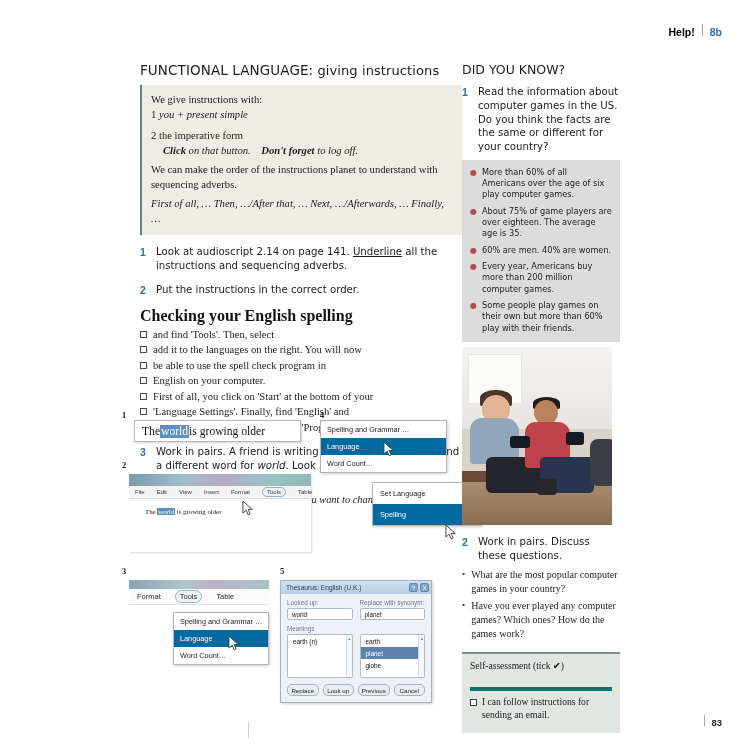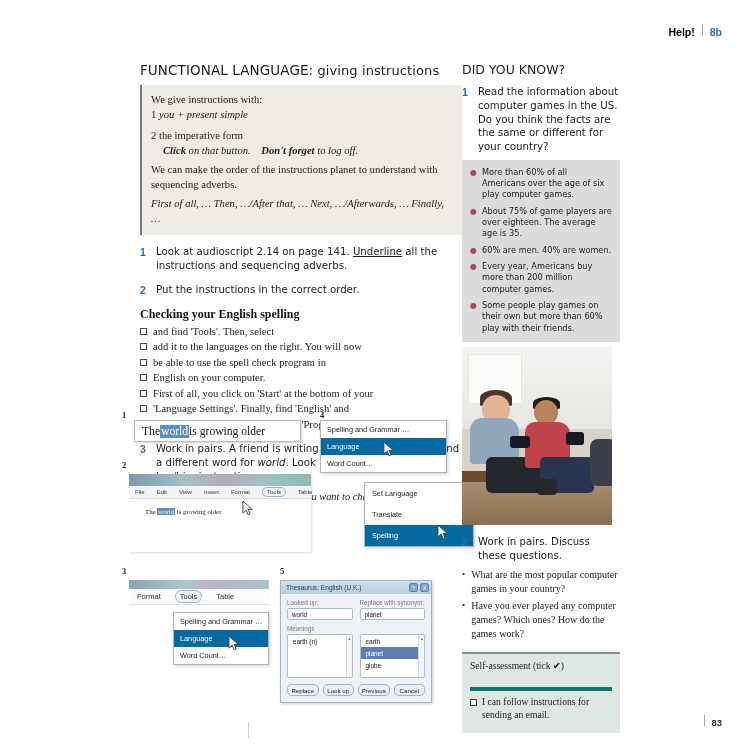--- a/index.html
+++ b/index.html
@@ -61,21 +61,21 @@
     min-width: 9px; flex-shrink: 0; line-height: 1.35;
   }
   .ex-txt {
     font-size: 10.2px; color: #1b1b1b; line-height: 1.35;
     font-family: "DejaVu Sans", sans-serif;
   }
   .ul { text-decoration: underline; }
 
   .sub-head {
     font-family: "Liberation Serif", serif;
-    font-weight: bold; font-size: 12px; color: #141414;
+    font-weight: bold; font-size: 16px; color: #141414;
     margin-top: 10px; margin-bottom: 2px;
   }
   .check-list { list-style: none; }
   .check-list li {
     display: flex; gap: 6px; align-items: flex-start;
     font-family: "Liberation Serif", serif;
     font-size: 10.6px; color: #1b1b1b; line-height: 1.46;
   }
   .cbox {
     width: 7px; height: 7px; border: 1px solid #4a4a4a;
@@ -153,21 +153,21 @@
   }
   .drop-item.sel { background: #0369a1; color: #ffffff; }
 
   
   .p4 { position: absolute; left: 200px; top: 12px; width: 127px; }
   .p4-menu {
     background: #ffffff; border: 1px solid #b5b5b5; width: 127px;
     box-shadow: 1px 1px 3px rgba(0,0,0,.2);
   }
   .p4-sub {
-    position: absolute; left: 44px; top: 62px; width: 110px;
+    position: absolute; left: 52px; top: 62px; width: 110px;
     background: #ffffff; border: 1px solid #b5b5b5;
     box-shadow: 1px 1px 3px rgba(0,0,0,.2);
   }
   .p4-sub .drop-item { padding: 6px 7px; }
 
   
   .cursor { position: absolute; width: 13px; height: 17px; pointer-events: none; }
 
   
   .p5 {
@@ -464,21 +464,20 @@
     <div class="p4-menu">
       <div class="drop-item">Spelling and Grammar …</div>
       <div class="drop-item sel">Language</div>
       <div class="drop-item">Word Count…</div>
       <svg class="cursor" style="left:63px; top:21px;" viewBox="0 0 14 18">
         <path d="M1 1 L1 14 L4.5 10.8 L6.6 15.8 L8.8 14.9 L6.7 10 L11 10 Z" fill="#ffffff" stroke="#3a3a3a" stroke-width="1"></path>
       </svg>
     </div>
     <div class="p4-sub">
       <div class="drop-item">Set Language</div>
-      <div class="drop-item">Translate</div>
       <div class="drop-item sel">Spelling</div>
       <svg class="cursor" style="left:72px; top:41px;" viewBox="0 0 14 18">
         <path d="M1 1 L1 14 L4.5 10.8 L6.6 15.8 L8.8 14.9 L6.7 10 L11 10 Z" fill="#ffffff" stroke="#3a3a3a" stroke-width="1"></path>
       </svg>
     </div>
   </div>
 
   <div class="p5">
     <div class="dlg-title">
       <span>Thesaurus: English (U.K.)</span>

